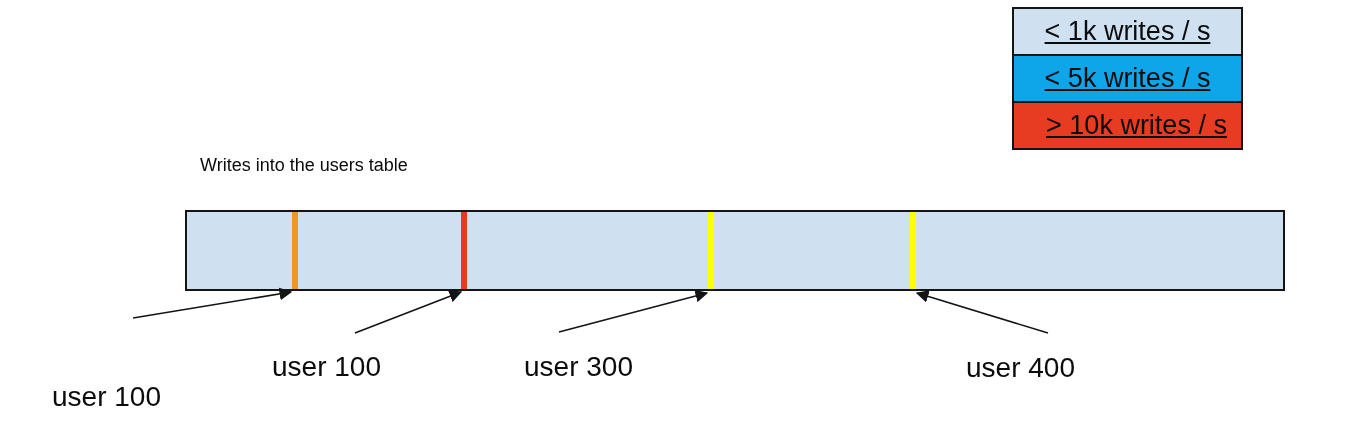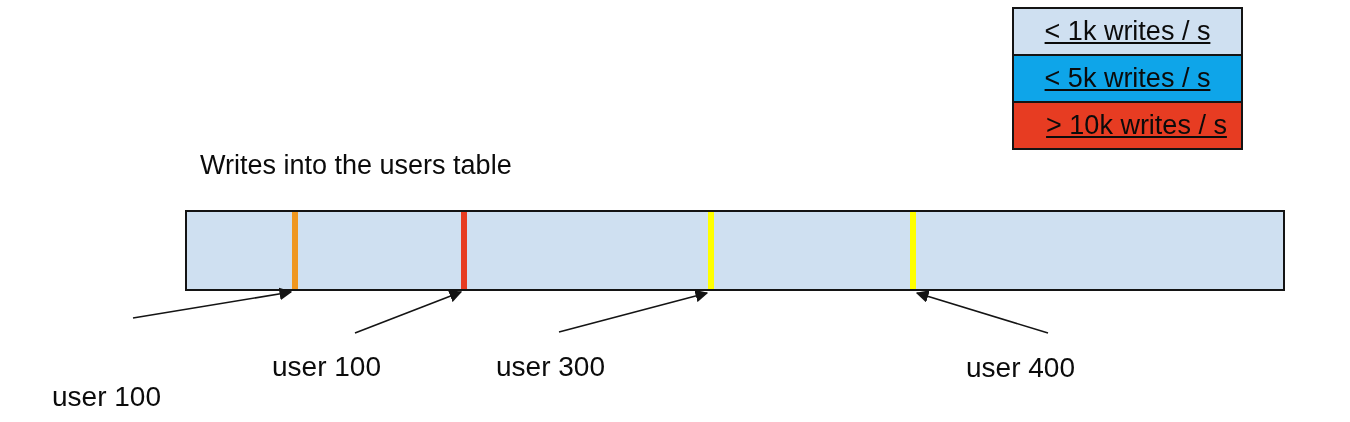--- a/index.html
+++ b/index.html
@@ -11,21 +11,21 @@
     font-family: "Liberation Sans", sans-serif;
     color: #0b0b0b;
     overflow: hidden;
   }
 
   
   .title {
     position: absolute;
     left: 200px;
     top: 150px;
-    font-size: 27px;
+    font-size: 18px;
     line-height: 30px;
     white-space: nowrap;
   }
 
   
   .legend {
     position: absolute;
     left: 1012px;
     top: 7px;
     width: 231px;
@@ -66,21 +66,21 @@
 
   
   .callout {
     position: absolute;
     font-size: 28px;
     line-height: 32px;
     white-space: nowrap;
   }
   .callout.c0 { left: 52px;  top: 334px; margin-top: 47px; }
   .callout.c1 { left: 272px; top: 351px; }
-  .callout.c2 { left: 496px; top: 351px; }
+  .callout.c2 { left: 524px; top: 351px; }
   .callout.c3 { left: 966px; top: 352px; }
 
   
   svg.arrows {
     position: absolute;
     left: 0; top: 0;
     width: 1350px; height: 422px;
     pointer-events: none;
   }
 </style>

